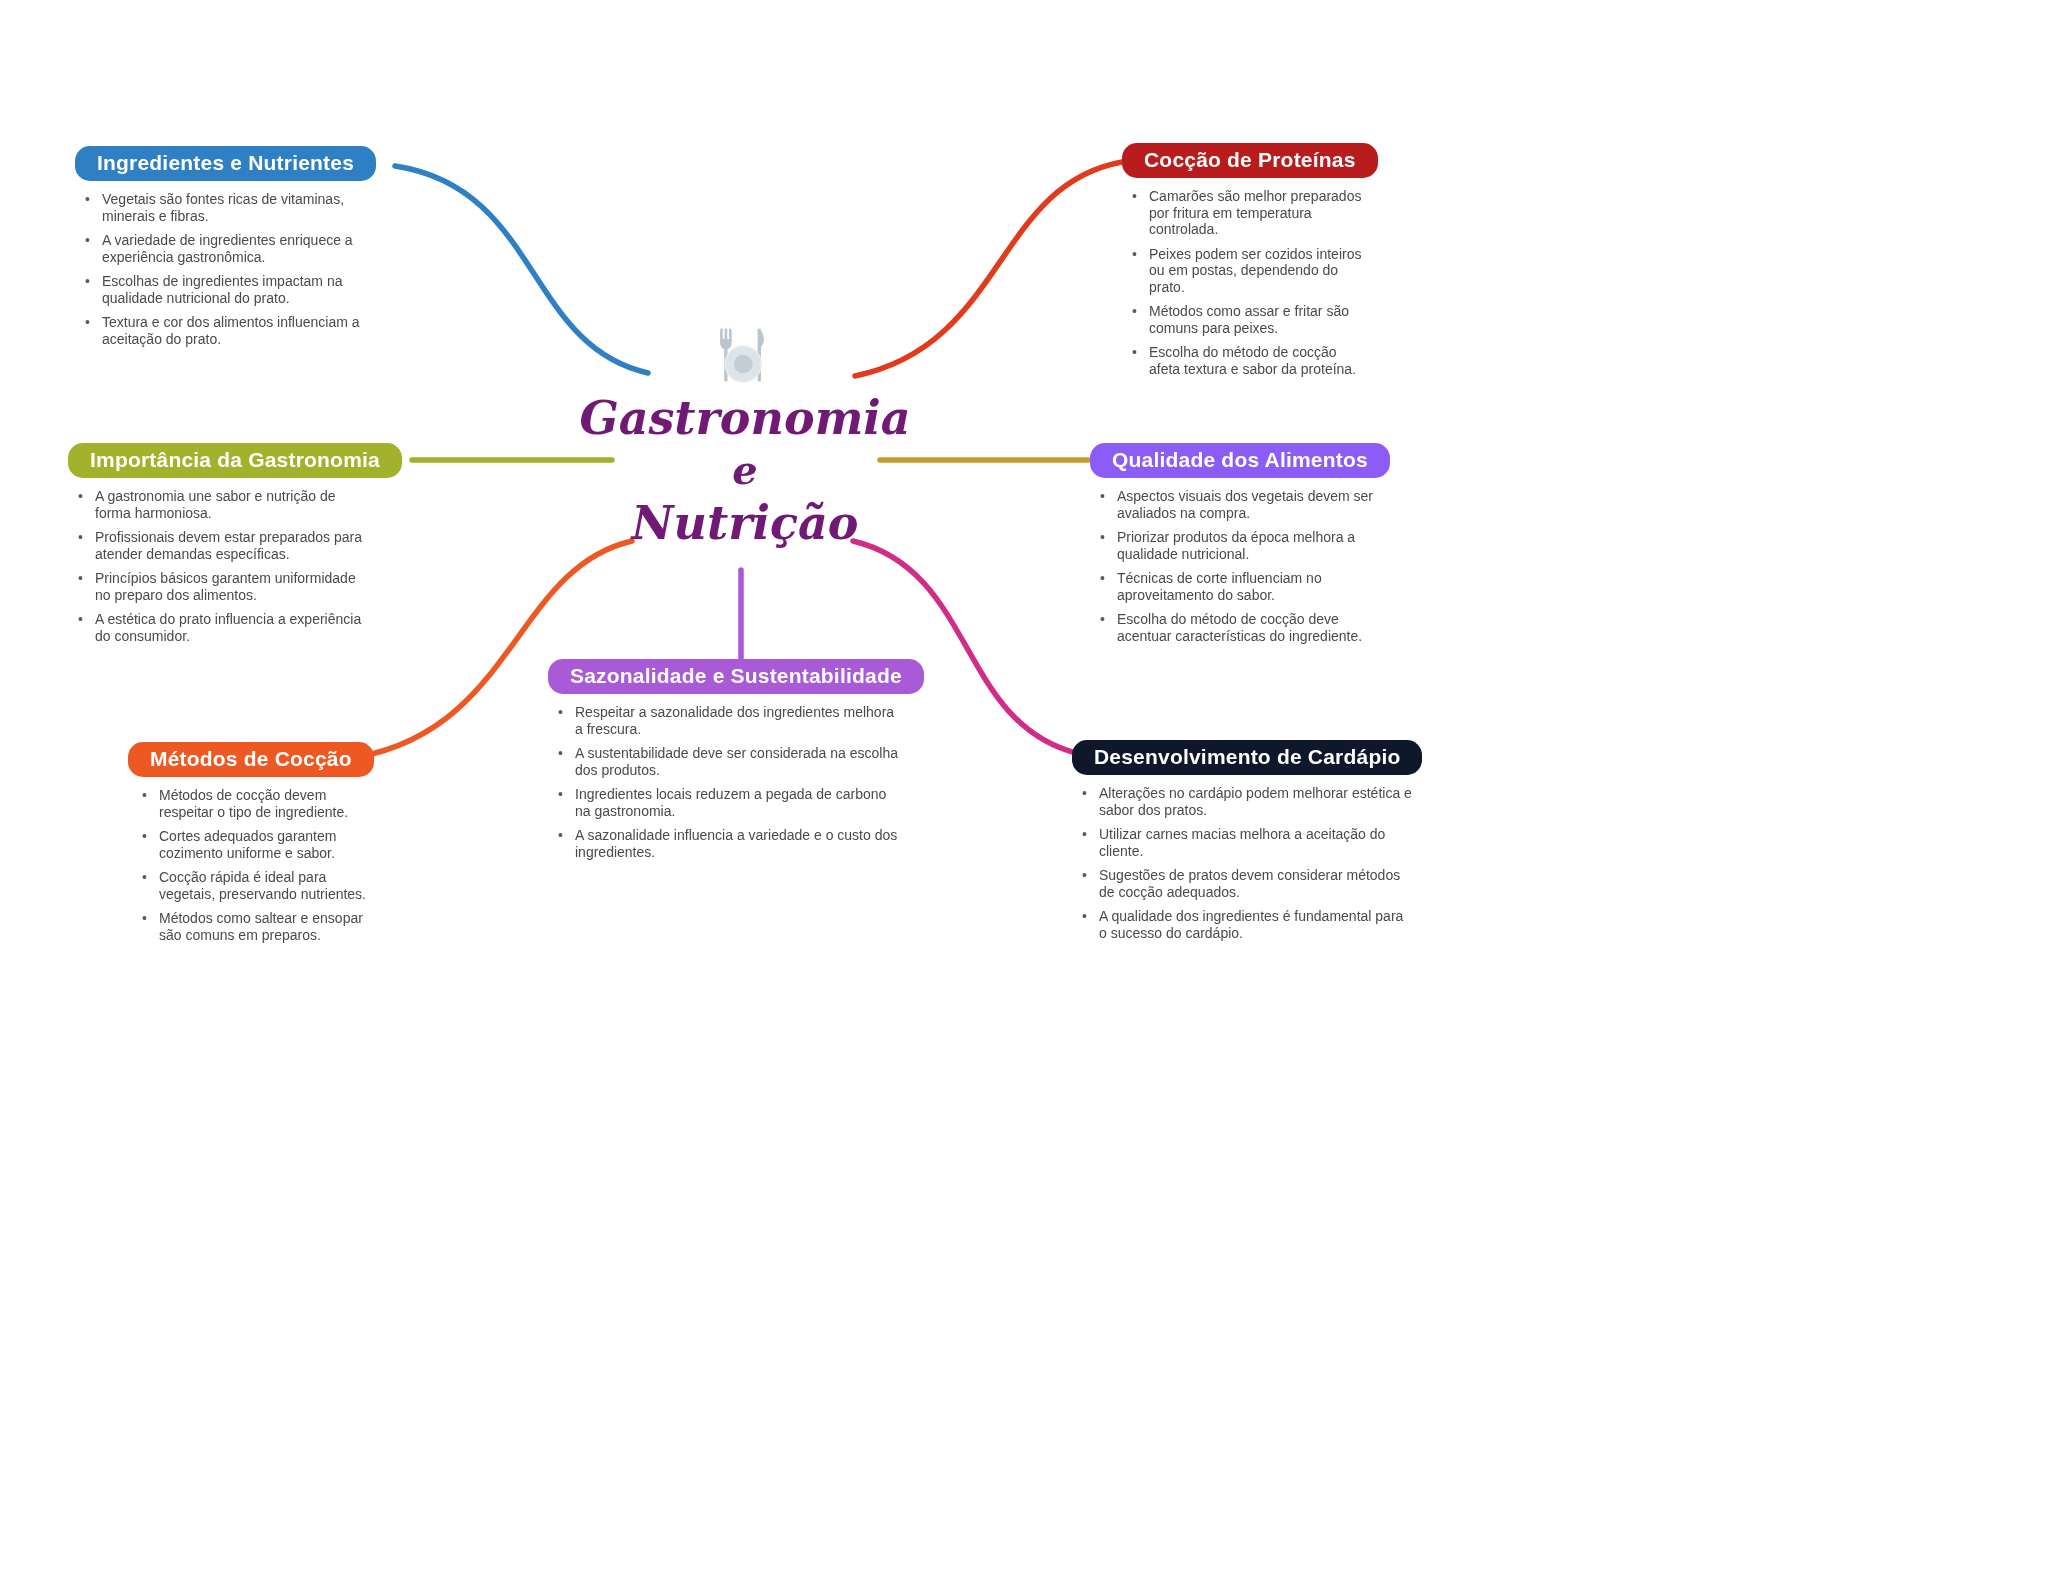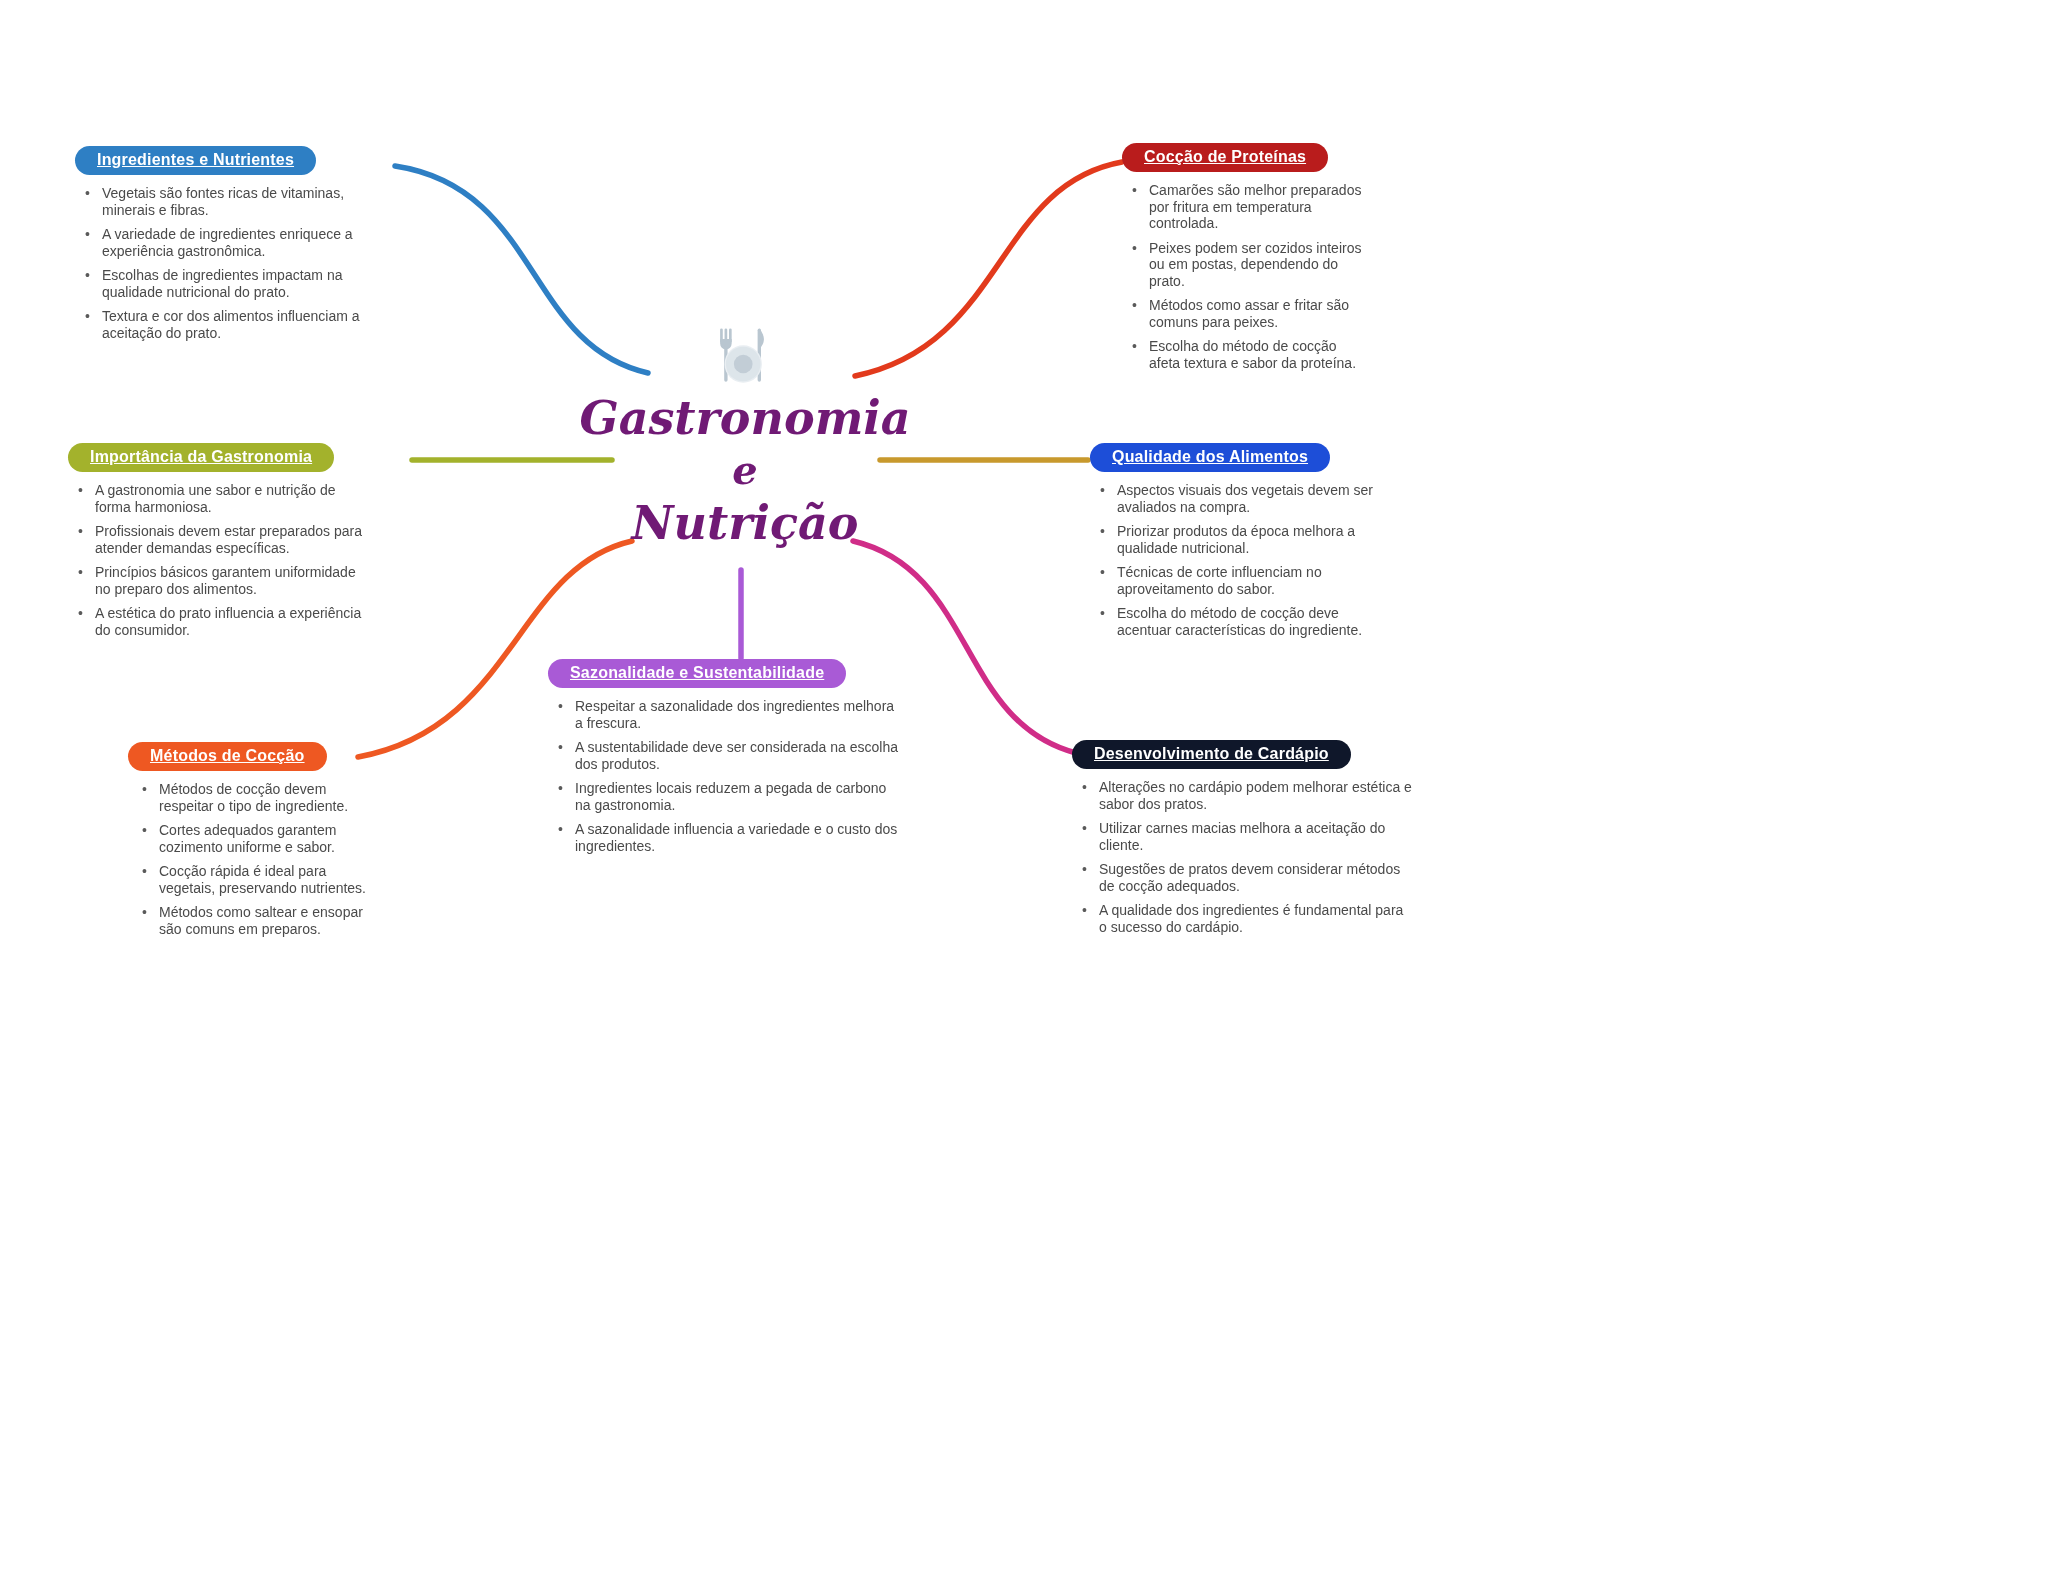--- a/index.html
+++ b/index.html
@@ -10,26 +10,25 @@
     font-family:"Liberation Sans", sans-serif;
     overflow:hidden;
   }
   .connectors{position:absolute;inset:0;width:2048px;height:1569px;}
   .connectors path{fill:none;stroke-width:5.5;stroke-linecap:round;}
   .branch{position:absolute;}
   .pill{
     display:inline-block;
     white-space:nowrap;
     color:#ffffff;
-    font-size:16px;
+    font-size:21px;
     font-weight:700;
     padding:5px 22px 6px 22px;
     border-radius:15px;
     letter-spacing:.2px;
-    text-decoration:underline;
   }
   .bullets{
     list-style:none;
     margin:10px 0 0 0;
     padding:0 0 0 10px;
   }
   .bullets li{
     position:relative;
     padding-left:17px;
     margin-bottom:8px;
@@ -120,21 +119,21 @@
     <div class="pill" style="background: rgb(163, 178, 44);">Importância da Gastronomia</div>
     <ul class="bullets">
       <li>A gastronomia une sabor e nutrição de forma harmoniosa.</li>
       <li>Profissionais devem estar preparados para atender demandas específicas.</li>
       <li>Princípios básicos garantem uniformidade no preparo dos alimentos.</li>
       <li>A estética do prato influencia a experiência do consumidor.</li>
     </ul>
   </section>
 
   <section class="branch" style="left:1090px;top:443px;width:300px;">
-    <div class="pill" style="background: #1d4ed8;">Qualidade dos Alimentos</div>
+    <div class="pill" style="background: #8b5cf6;">Qualidade dos Alimentos</div>
     <ul class="bullets">
       <li>Aspectos visuais dos vegetais devem ser avaliados na compra.</li>
       <li>Priorizar produtos da época melhora a qualidade nutricional.</li>
       <li>Técnicas de corte influenciam no aproveitamento do sabor.</li>
       <li>Escolha do método de cocção deve acentuar características do ingrediente.</li>
     </ul>
   </section>
 
   <section class="branch" style="left:128px;top:742px;width:242px;">
     <div class="pill" style="background: rgb(238, 88, 34);">Métodos de Cocção</div>

